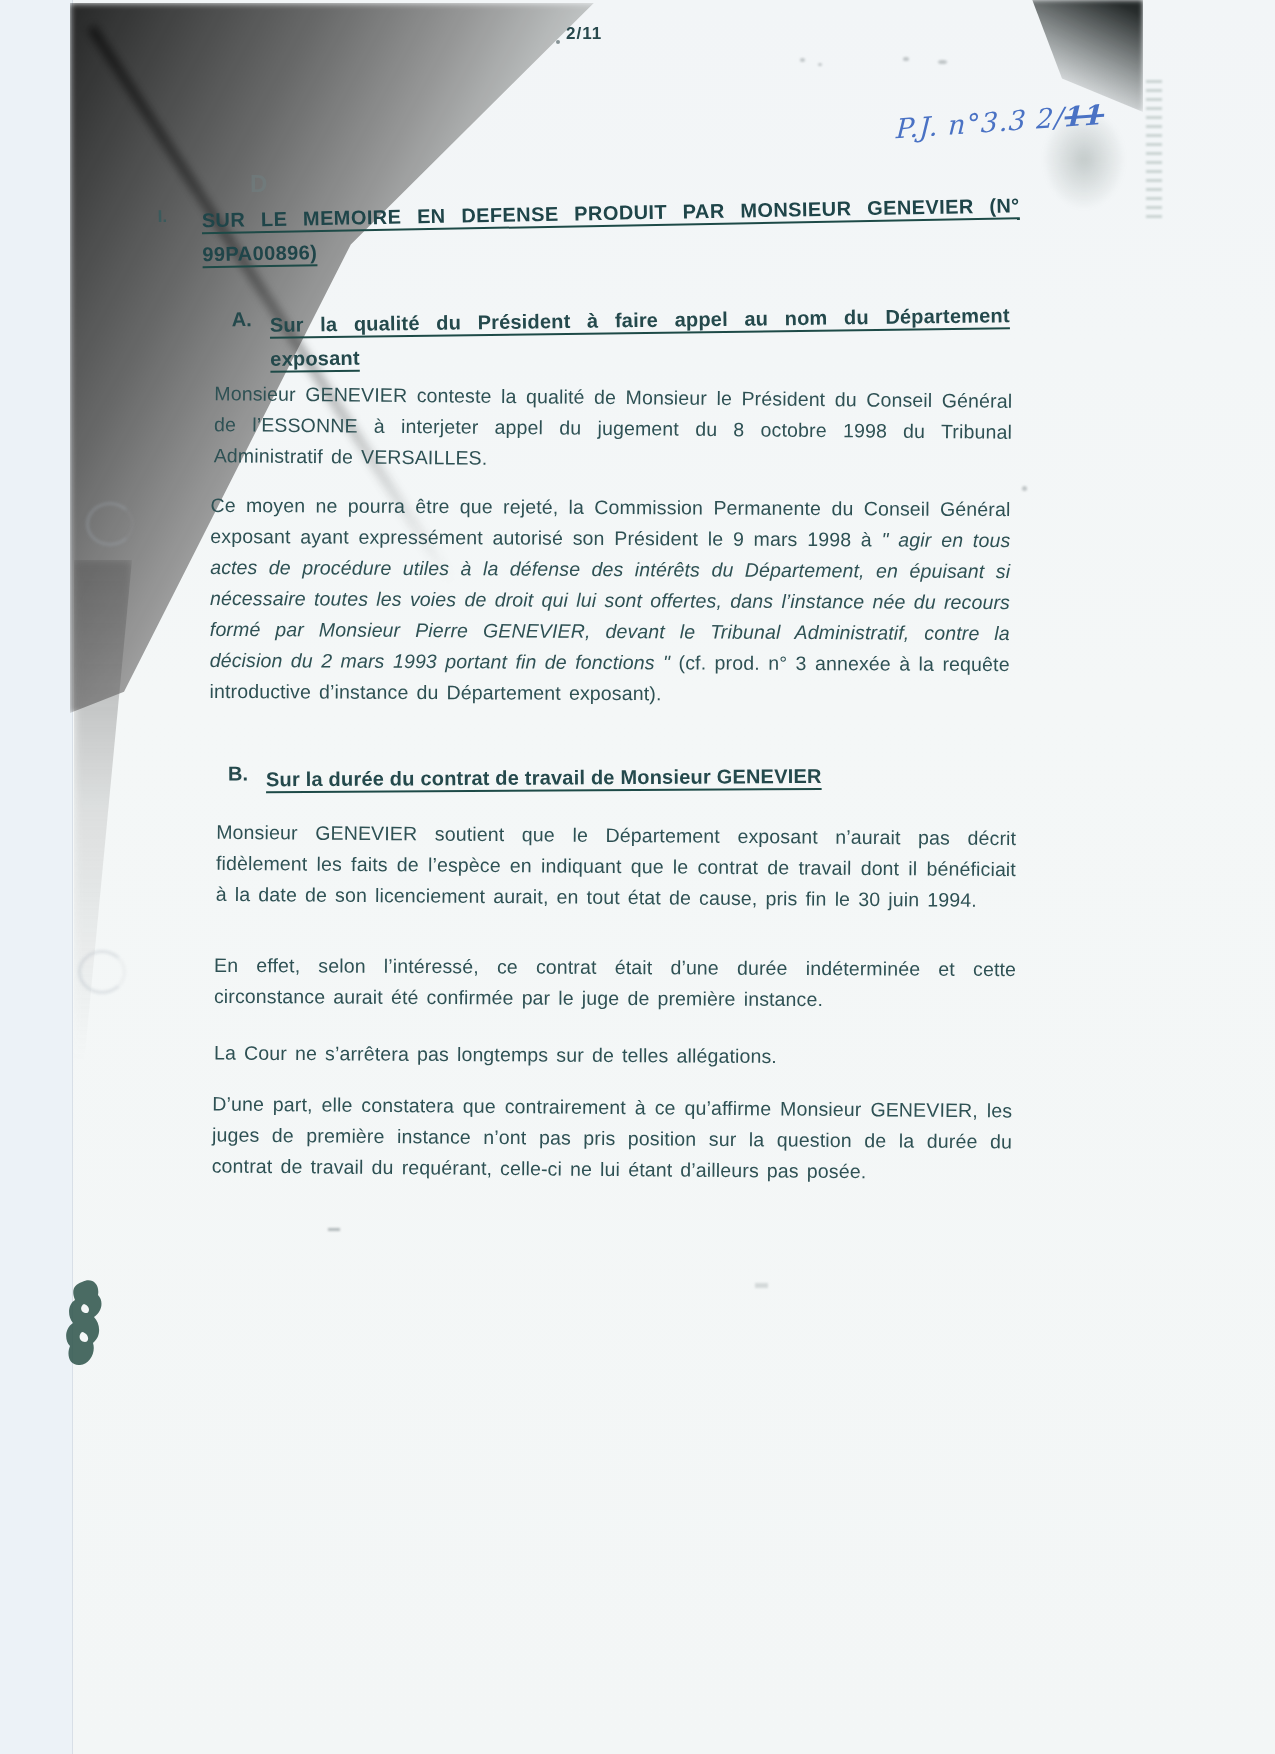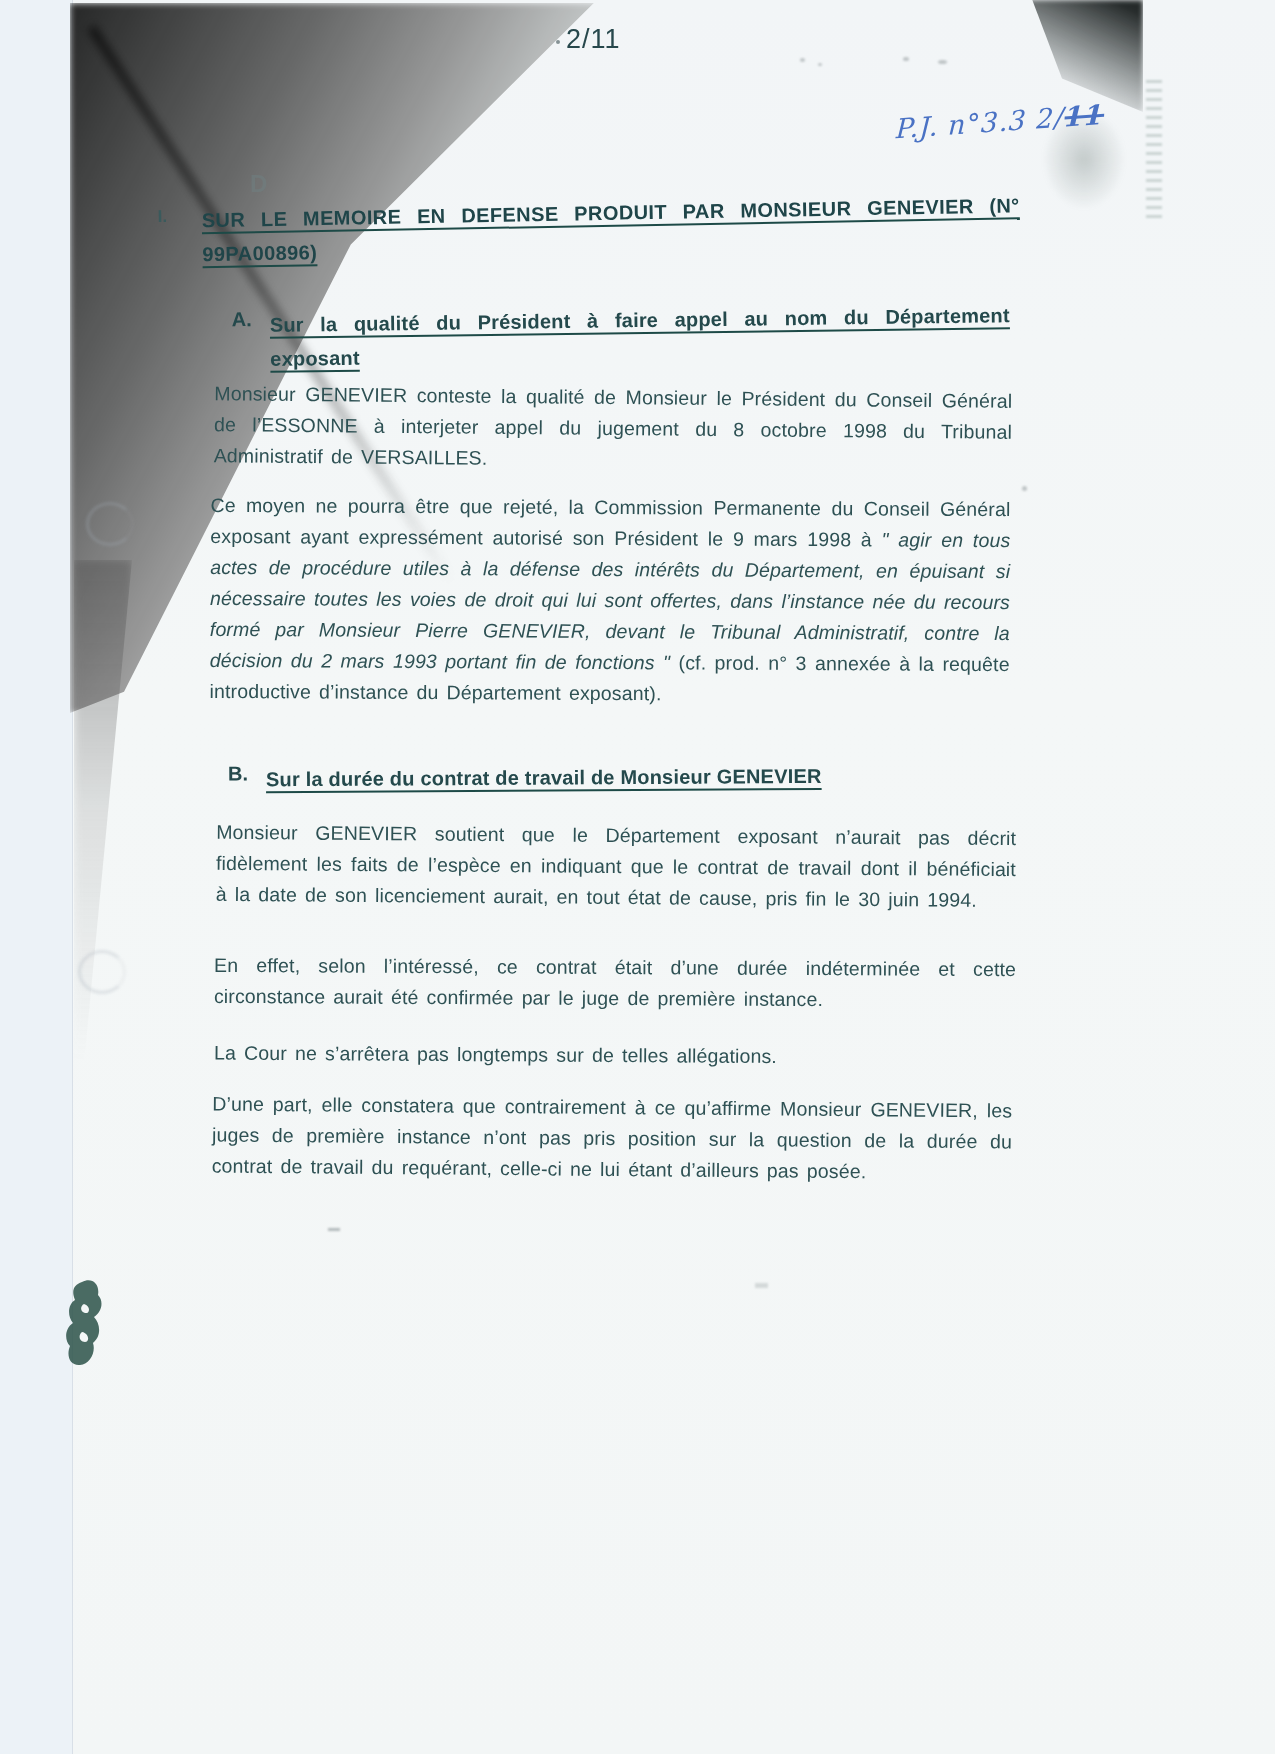--- a/index.html
+++ b/index.html
@@ -48,21 +48,21 @@
   }
   .speck{border-radius:50%;background:rgba(95,105,108,.35);filter:blur(1px);}
   .mark-dash{background:rgba(105,115,120,.45);filter:blur(.8px);}
   
   .hole{width:42px;height:38px;border-radius:50%;
     border:3px solid rgba(165,175,185,.30);border-right-color:rgba(165,175,185,.10);
     filter:blur(1.4px);}
   
   .ink-blob{left:62px;top:1276px;filter:blur(.4px);opacity:.88;}
   
-  .pagenum{left:566px;top:24px;font-size:27px;letter-spacing:1px;color:#27484c;font-weight:normal;}
+  .pagenum{left:566px;top:24px;font-size:17px;letter-spacing:1px;color:#27484c;font-weight:bold;}
   .pagedot{left:556px;top:40px;width:4px;height:4px;border-radius:50%;background:rgba(60,80,84,.6);}
   
   .handwriting{
     left:896px;top:106px;transform:rotate(-4deg) skewX(-7deg);
     font-family:"DejaVu Serif",serif;font-style:italic;
     font-size:27px;color:#4a72c4;letter-spacing:1px;white-space:nowrap;
   }
   .handwriting .struck{text-decoration:line-through;text-decoration-thickness:3px;font-weight:bold;}
   .ghost-letter{left:250px;top:170px;font-size:24px;color:rgba(110,130,132,.45);font-weight:bold;}
   

